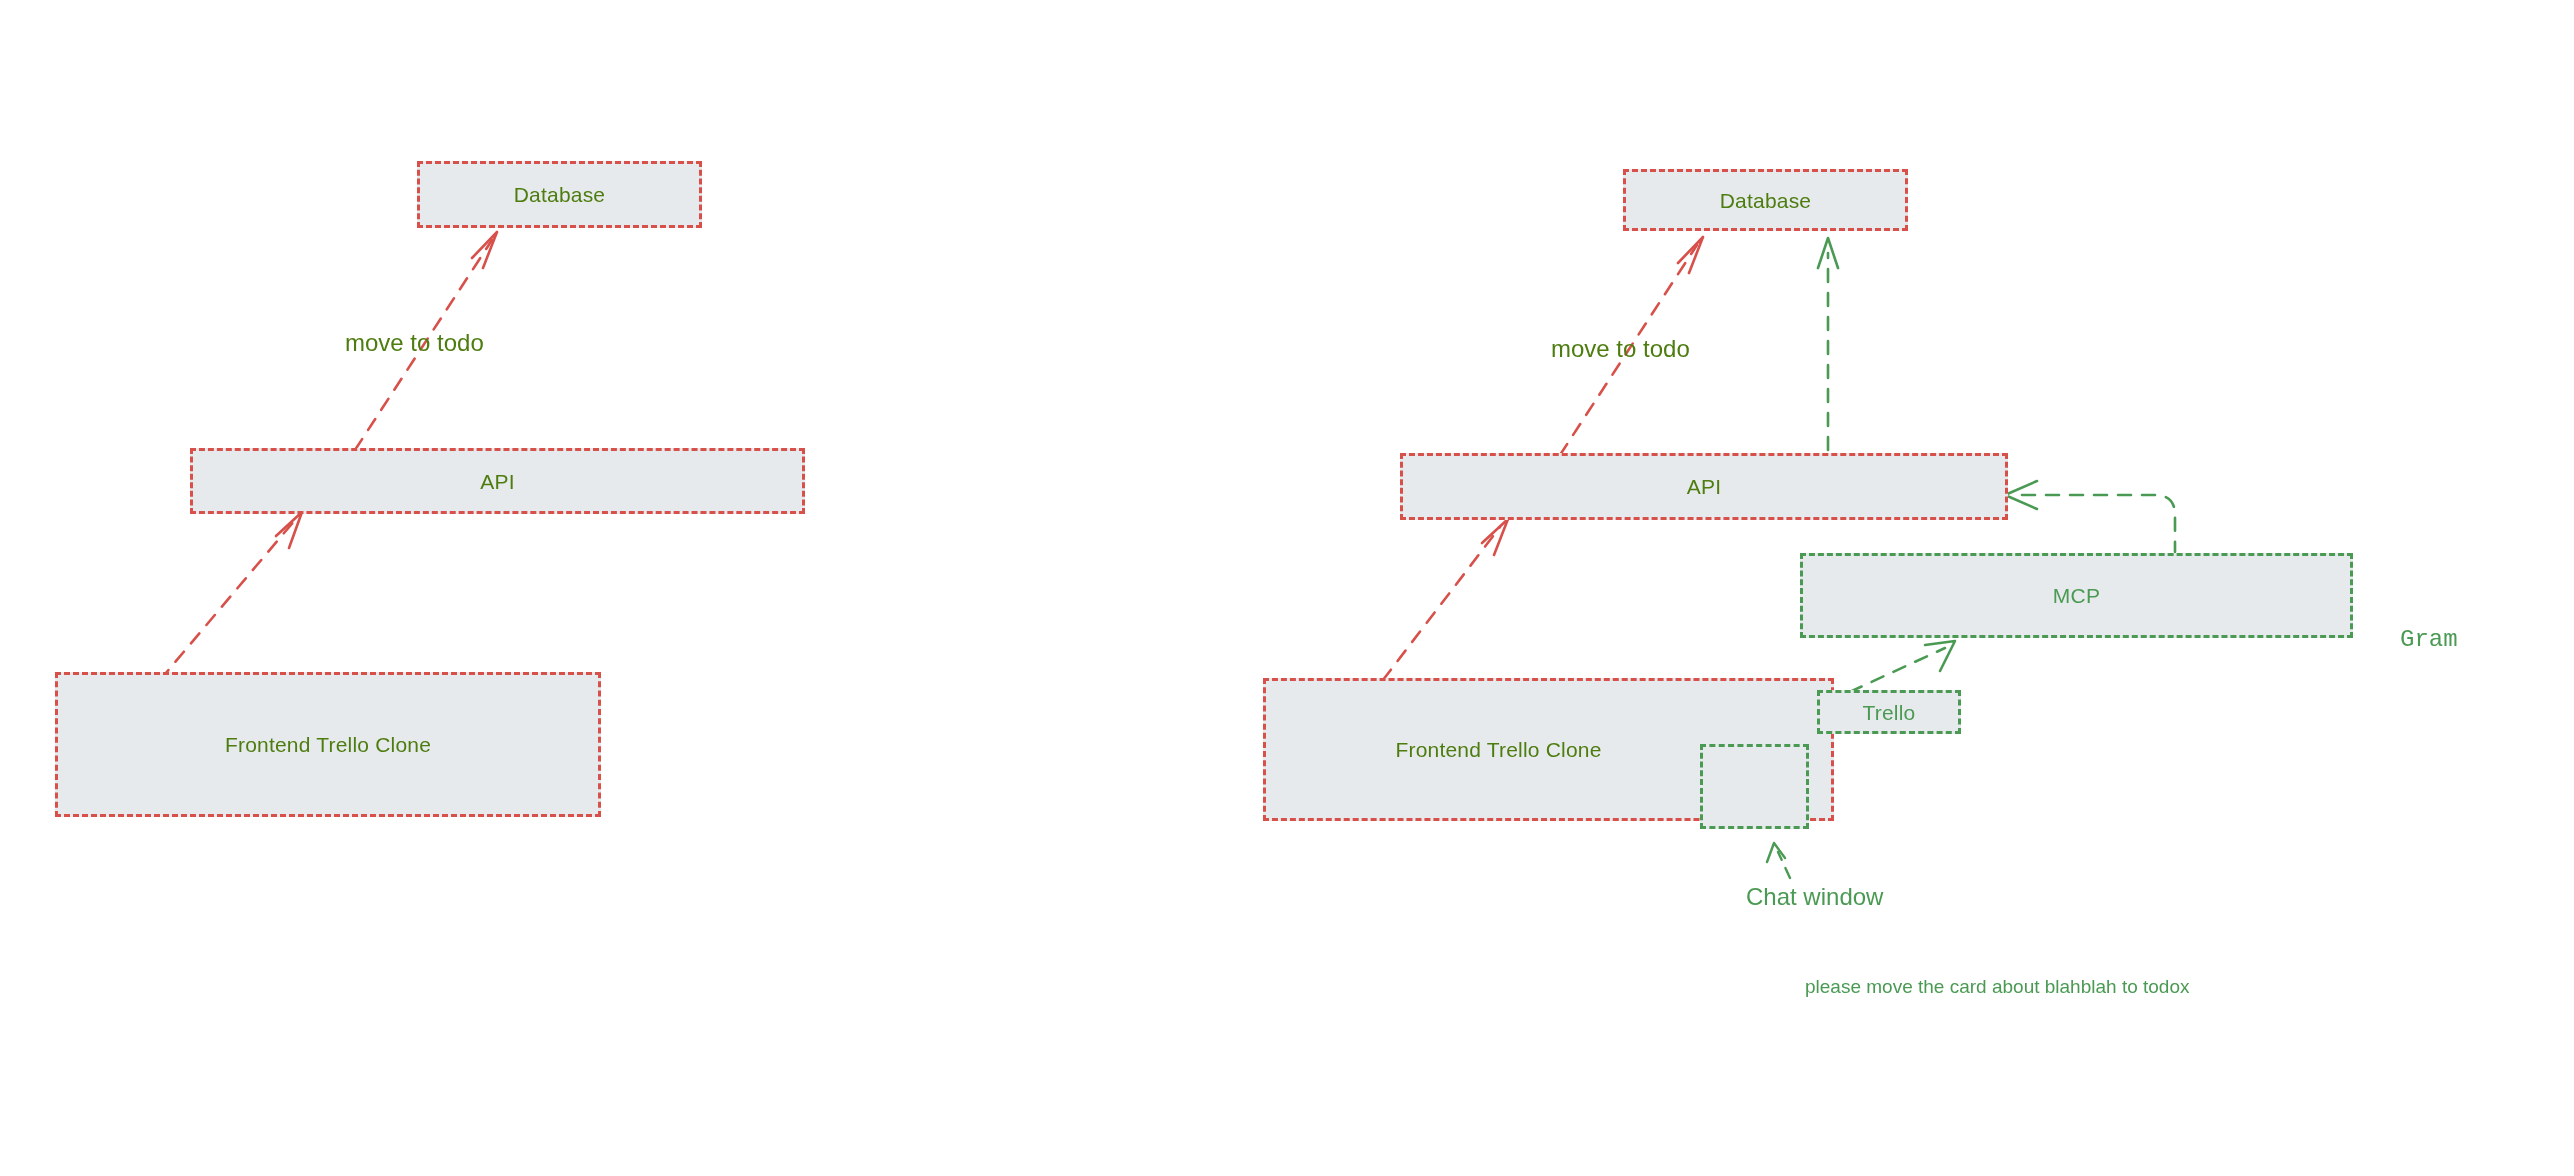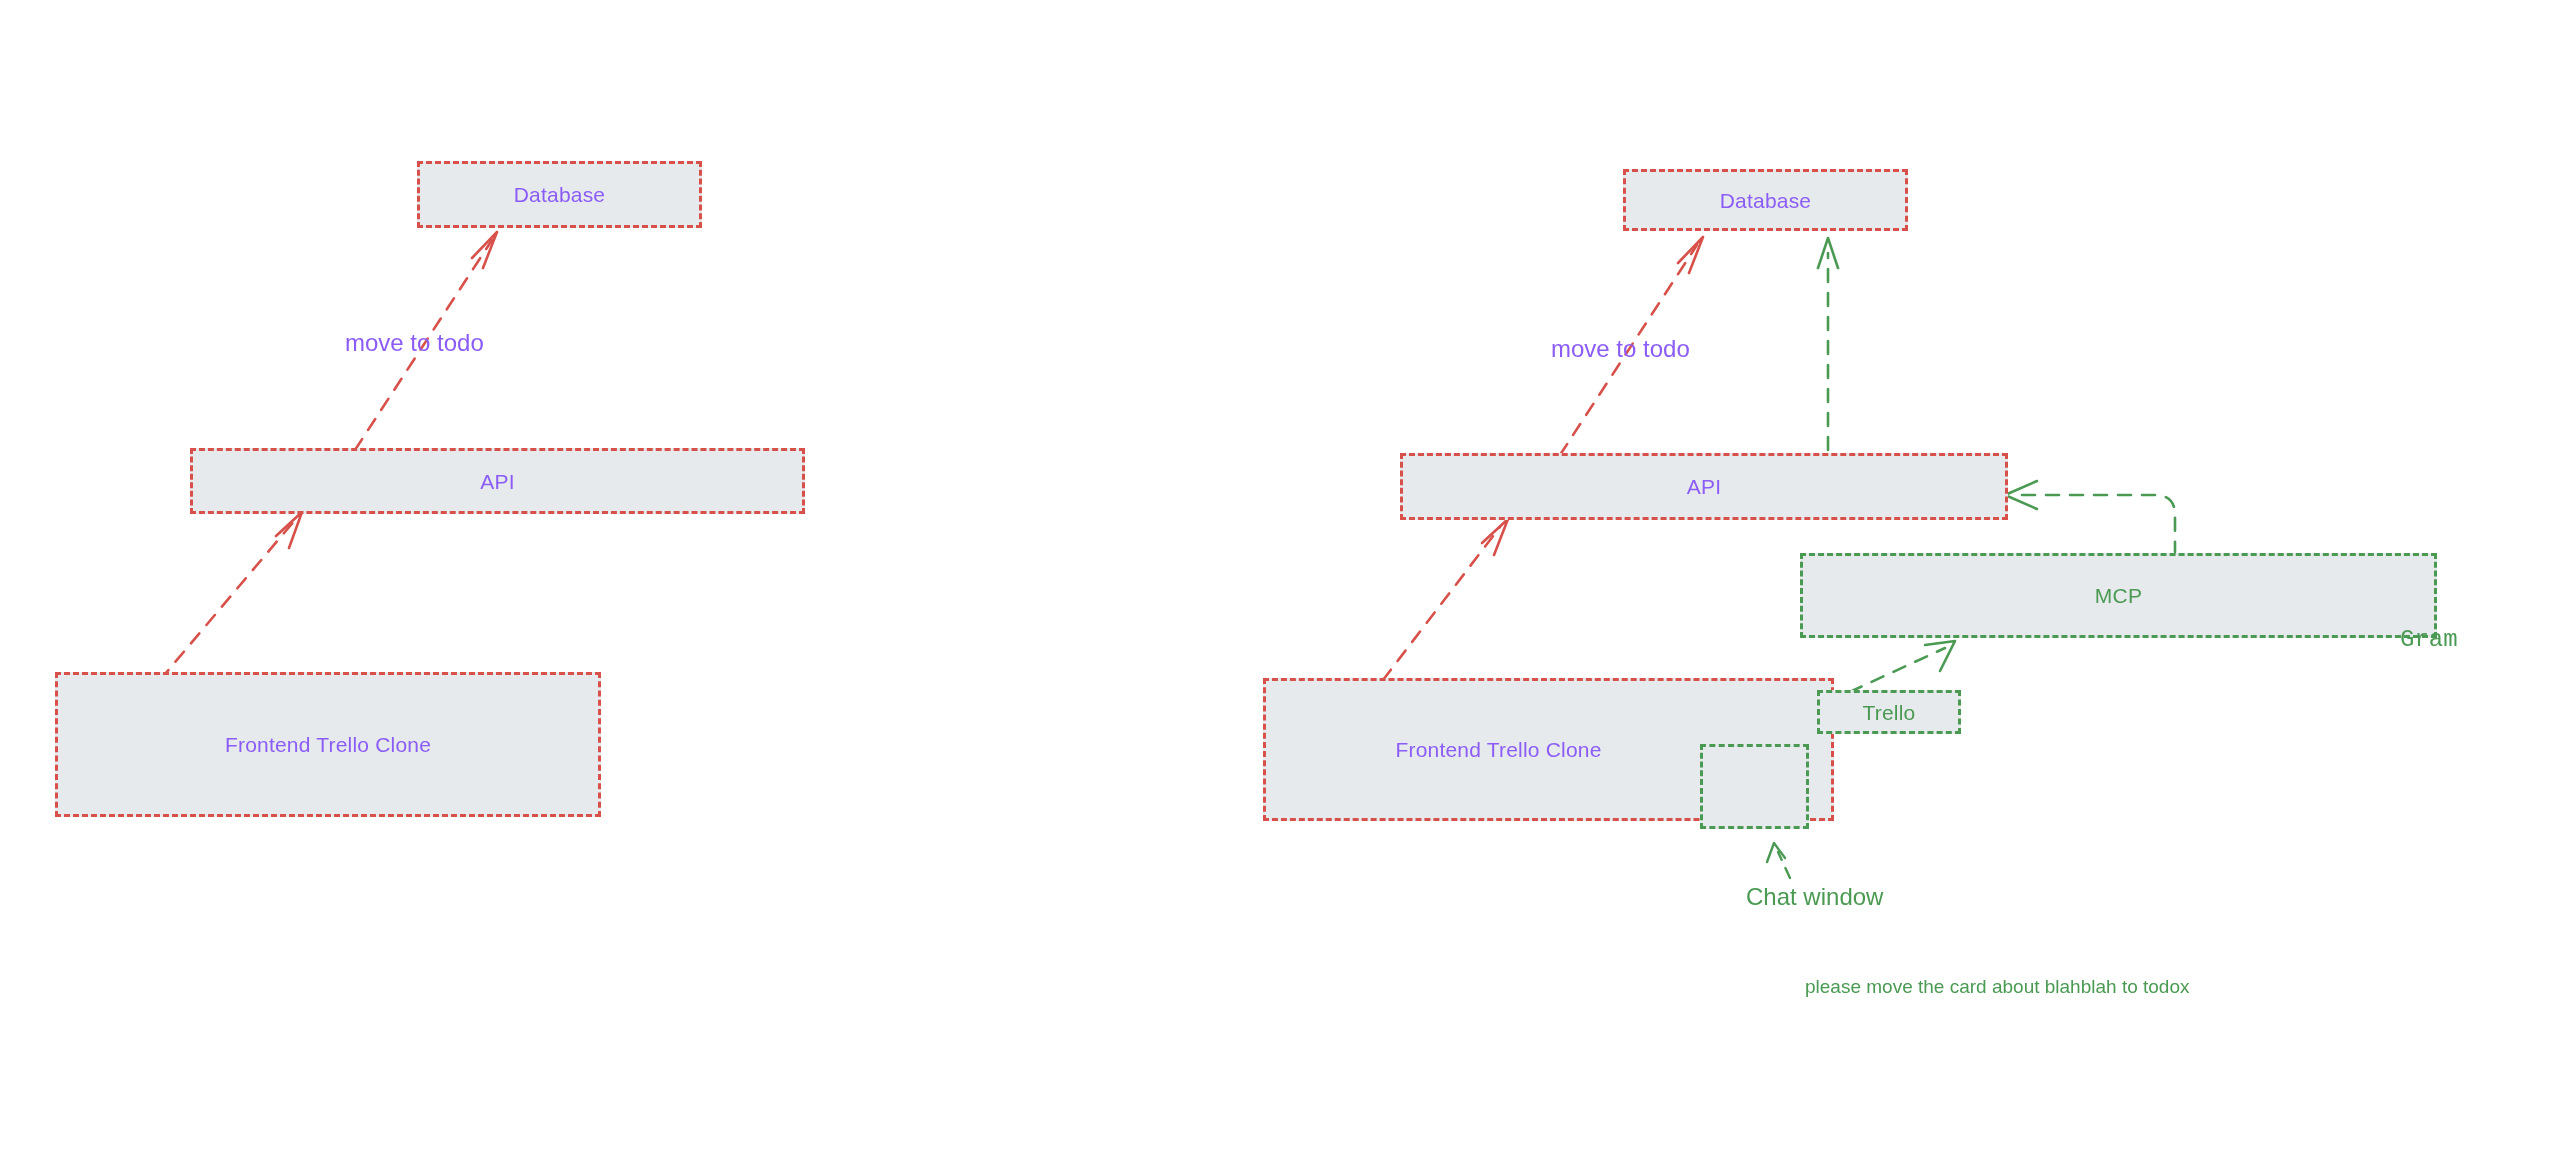--- a/index.html
+++ b/index.html
@@ -43,21 +43,21 @@
   }
   .node-green {
     border-color: #4a9a53;
   }
   .node .label {
     font-size: 21px;
     letter-spacing: 0.2px;
     line-height: 1;
     user-select: none;
   }
-  .lbl-red { color: #8b5cf6; }
+  .lbl-red { color: #4d7c0f; }
   .lbl-green { color: #4a9a53; }
 
   .floating-label {
     position: absolute;
     font-size: 24px;
     line-height: 1;
     white-space: nowrap;
     user-select: none;
   }
   .floating-label.small { font-size: 19px; margin-left: 43px; }
@@ -139,21 +139,21 @@
   </div>
 
   <div class="node node-red" style="left:1400px; top:453px; width:608px; height:67px;">
     <span class="label lbl-red">API</span>
   </div>
 
   <div class="node node-red" style="left:1263px; top:678px; width:571px; height:143px;">
     <span class="label lbl-red" style="position:relative; left:-50px;">Frontend Trello Clone</span>
   </div>
 
-  <div class="node node-green" style="left:1800px; top:553px; width:637px; height:85px;">
+  <div class="node node-green" style="left:1800px; top:553px; width:553px; height:85px;">
     <span class="label lbl-green">MCP</span>
   </div>
 
   <div class="node node-green" style="left:1817px; top:690px; width:144px; height:44px;">
     <span class="label lbl-green">Trello</span>
   </div>
 
   <div class="node node-green" style="left:1700px; top:744px; width:109px; height:85px;">
     <span class="label lbl-green"></span>
   </div>

